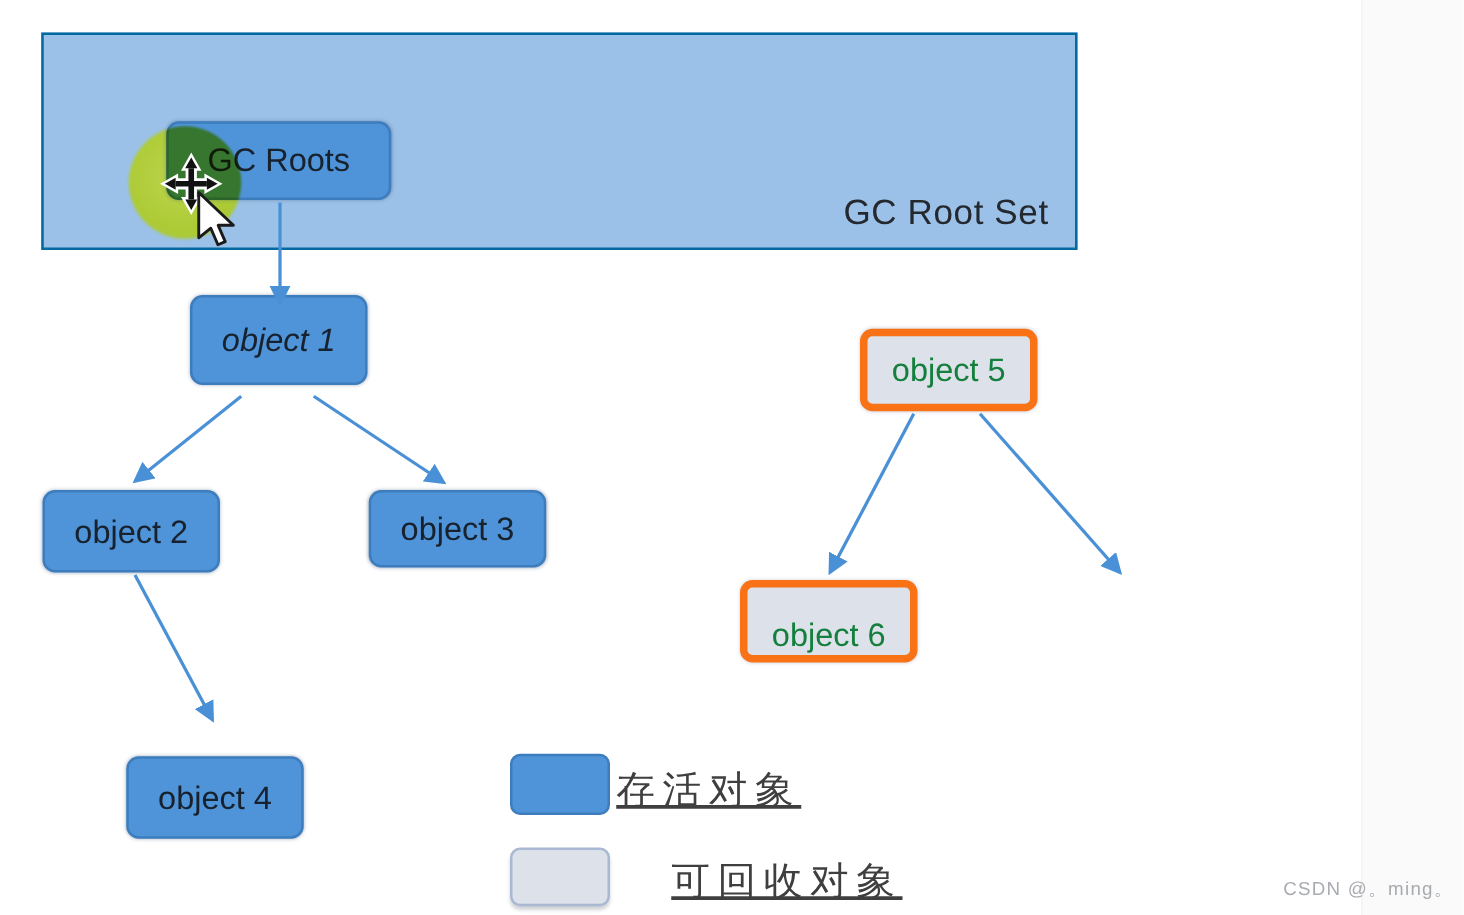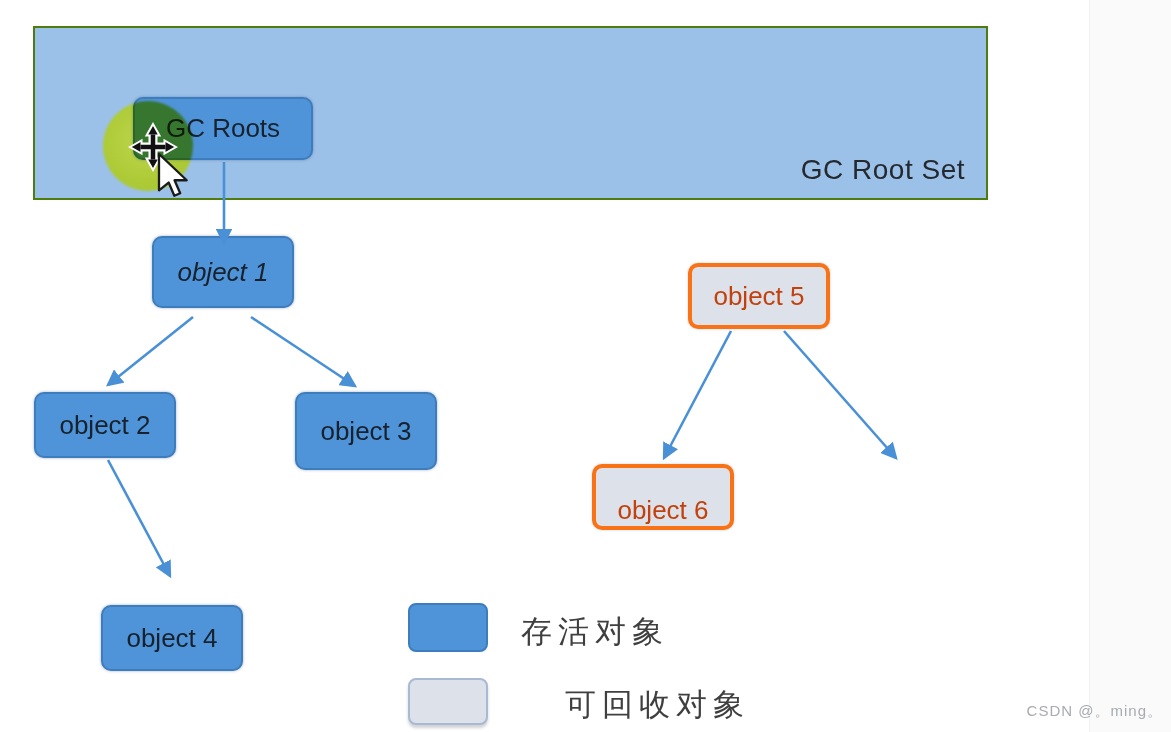--- a/index.html
+++ b/index.html
@@ -12,23 +12,23 @@
   .canvas { position: absolute; inset: 0; width: 1171px; height: 732px; }
 
   
   .edge-band {
     position: absolute; left: 1089px; top: 0; width: 82px; height: 732px;
     background: #fafafa; border-left: 1px solid #f1f1f1;
   }
 
   
   .root-set {
-    position: absolute; left: 33px; top: 26px; width: 955px; height: 174px;
+    position: absolute; left: 33px; top: 26px; width: 829px; height: 174px;
     background: #9cc1e8;
-    border: 2px solid #4d7c0f;
+    border: 2px solid #0369a1;
   }
   .root-set-label {
     position: absolute; right: 21px; bottom: 12px;
     font-size: 28px; color: #24292f; letter-spacing: 0.5px;
   }
 
   
   .highlight-circle {
     position: absolute; left: 103px; top: 101px; width: 90px; height: 90px;
     border-radius: 50%;
@@ -43,29 +43,29 @@
     border-radius: 10px;
     font-size: 26px; color: #17222e;
   }
   .node.live {
     background: #4f94d8;
     border: 2px solid #3d7dbd;
     box-shadow: 0 0 3px rgba(50, 80, 120, 0.45);
   }
   .node.garbage {
     background: #dde1e9;
-    border: 4px solid #f97316;
+    border: 6px solid #f97316;
     box-shadow: 0 0 3px rgba(120, 130, 150, 0.35);
-    color: #c2410c;
+    color: #15803d;
   }
 
   .node-gc-roots { left: 133px; top: 97px;  width: 180px; height: 63px; }
   .node-object1  { left: 152px; top: 236px; width: 142px; height: 72px; font-style: italic; }
   .node-object2  { left: 34px;  top: 392px; width: 142px; height: 66px; }
-  .node-object3  { left: 295px; top: 392px; width: 142px; height: 78px; }
+  .node-object3  { left: 295px; top: 392px; width: 142px; height: 62px; }
   .node-object4  { left: 101px; top: 581px; width: 142px; height: 66px; margin-top: 24px; }
   .node-object5  { left: 688px; top: 263px; width: 142px; height: 66px; }
   .node-object6  { left: 592px; top: 464px; width: 142px; height: 66px; align-items: flex-end; }
   .node-object7  { left: 830px; top: 464px; width: 142px; height: 66px; }
 
   
   .highlight-clip {
     position: absolute; left: 133px; top: 97px; width: 180px; height: 63px;
     border-radius: 10px; overflow: hidden; pointer-events: none;
   }
@@ -94,24 +94,25 @@
   .legend-swatch.live {
     left: 408px; top: 603px; width: 80px; height: 49px;
     background: #4f94d8; border: 2px solid #3d7dbd;
   }
   .legend-swatch.garbage {
     left: 408px; top: 678px; width: 80px; height: 47px;
     background: #dde1e9; border: 2px solid #a9b9d3;
     box-shadow: 0 3px 3px rgba(150,155,165,0.45);
   }
   .legend-label {
-    position: absolute; left: 521px;
+    position: absolute; left: 493px;
     font-family: "Liberation Serif", "DejaVu Serif", serif;
     font-size: 31px; color: #3f3f3f; letter-spacing: 6px;
     white-space: nowrap;
+    text-decoration: underline;
   }
   .legend-label.live    { top: 611px; }
   .legend-label.garbage { top: 684px; margin-left: 44px; }
 
   .watermark {
     position: absolute; right: 8px; top: 702px;
     font-size: 15px; color: #a8abb0; letter-spacing: 1px;
     white-space: nowrap;
   }
 </style>

